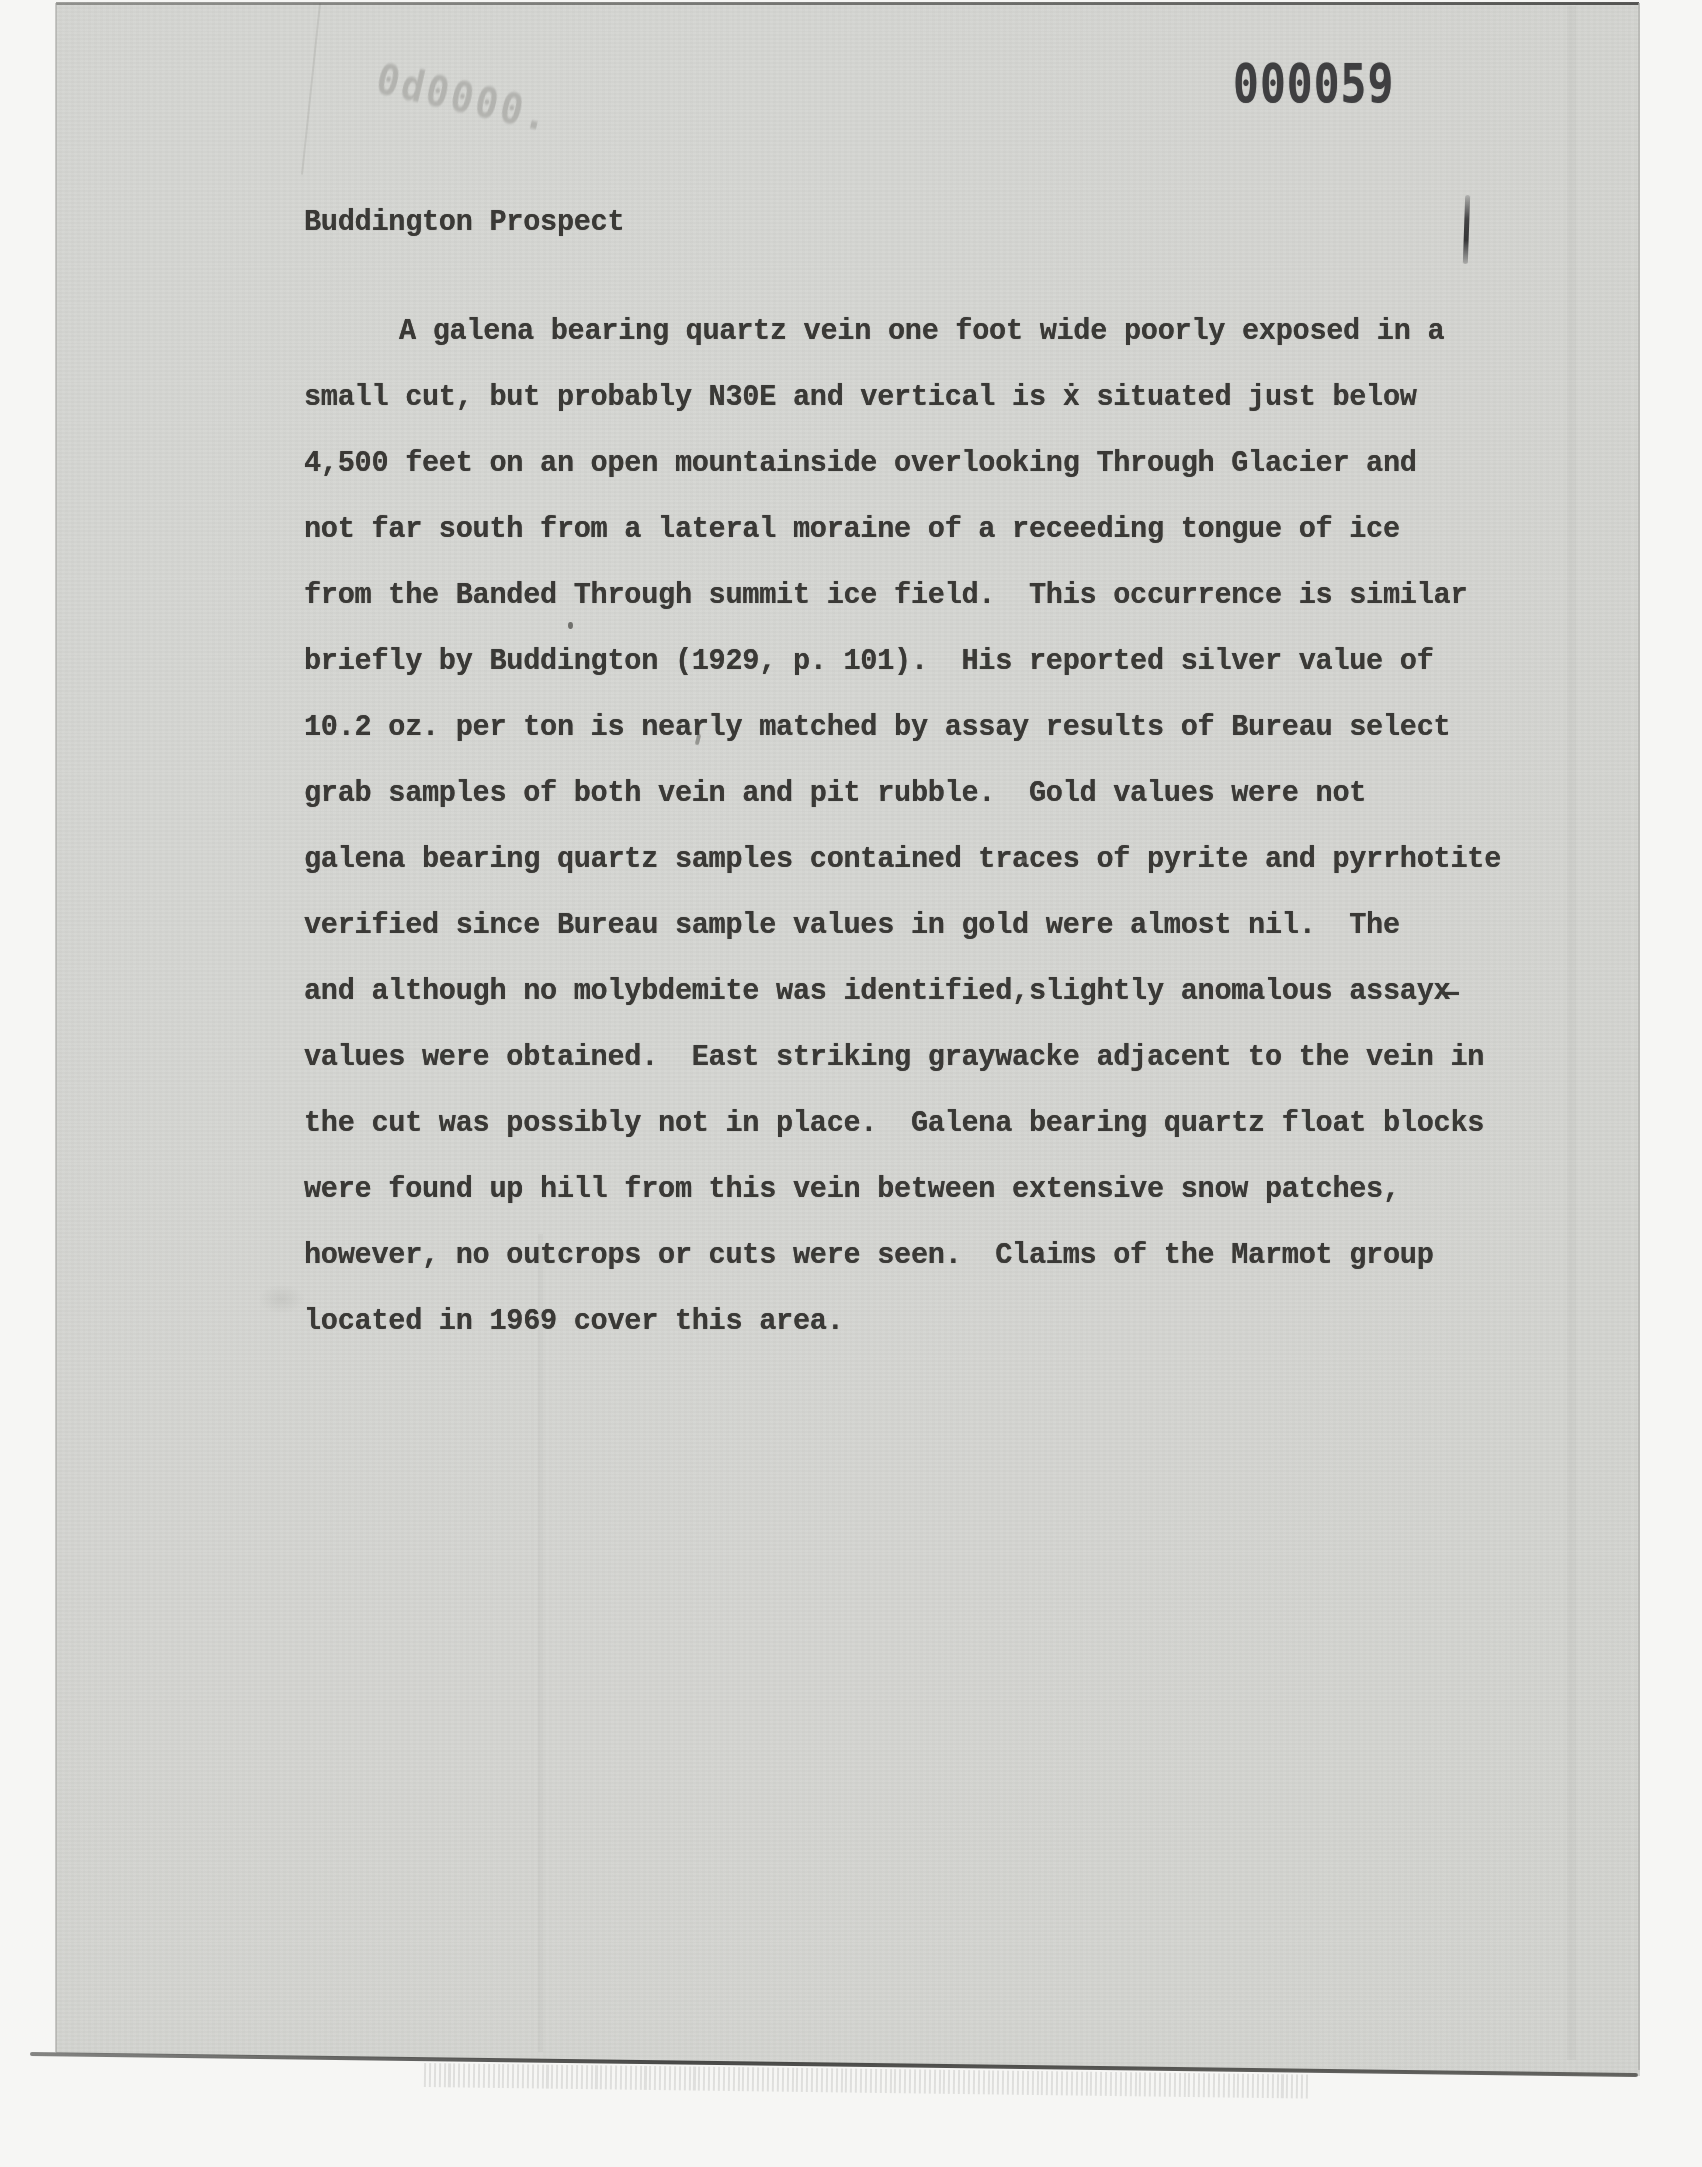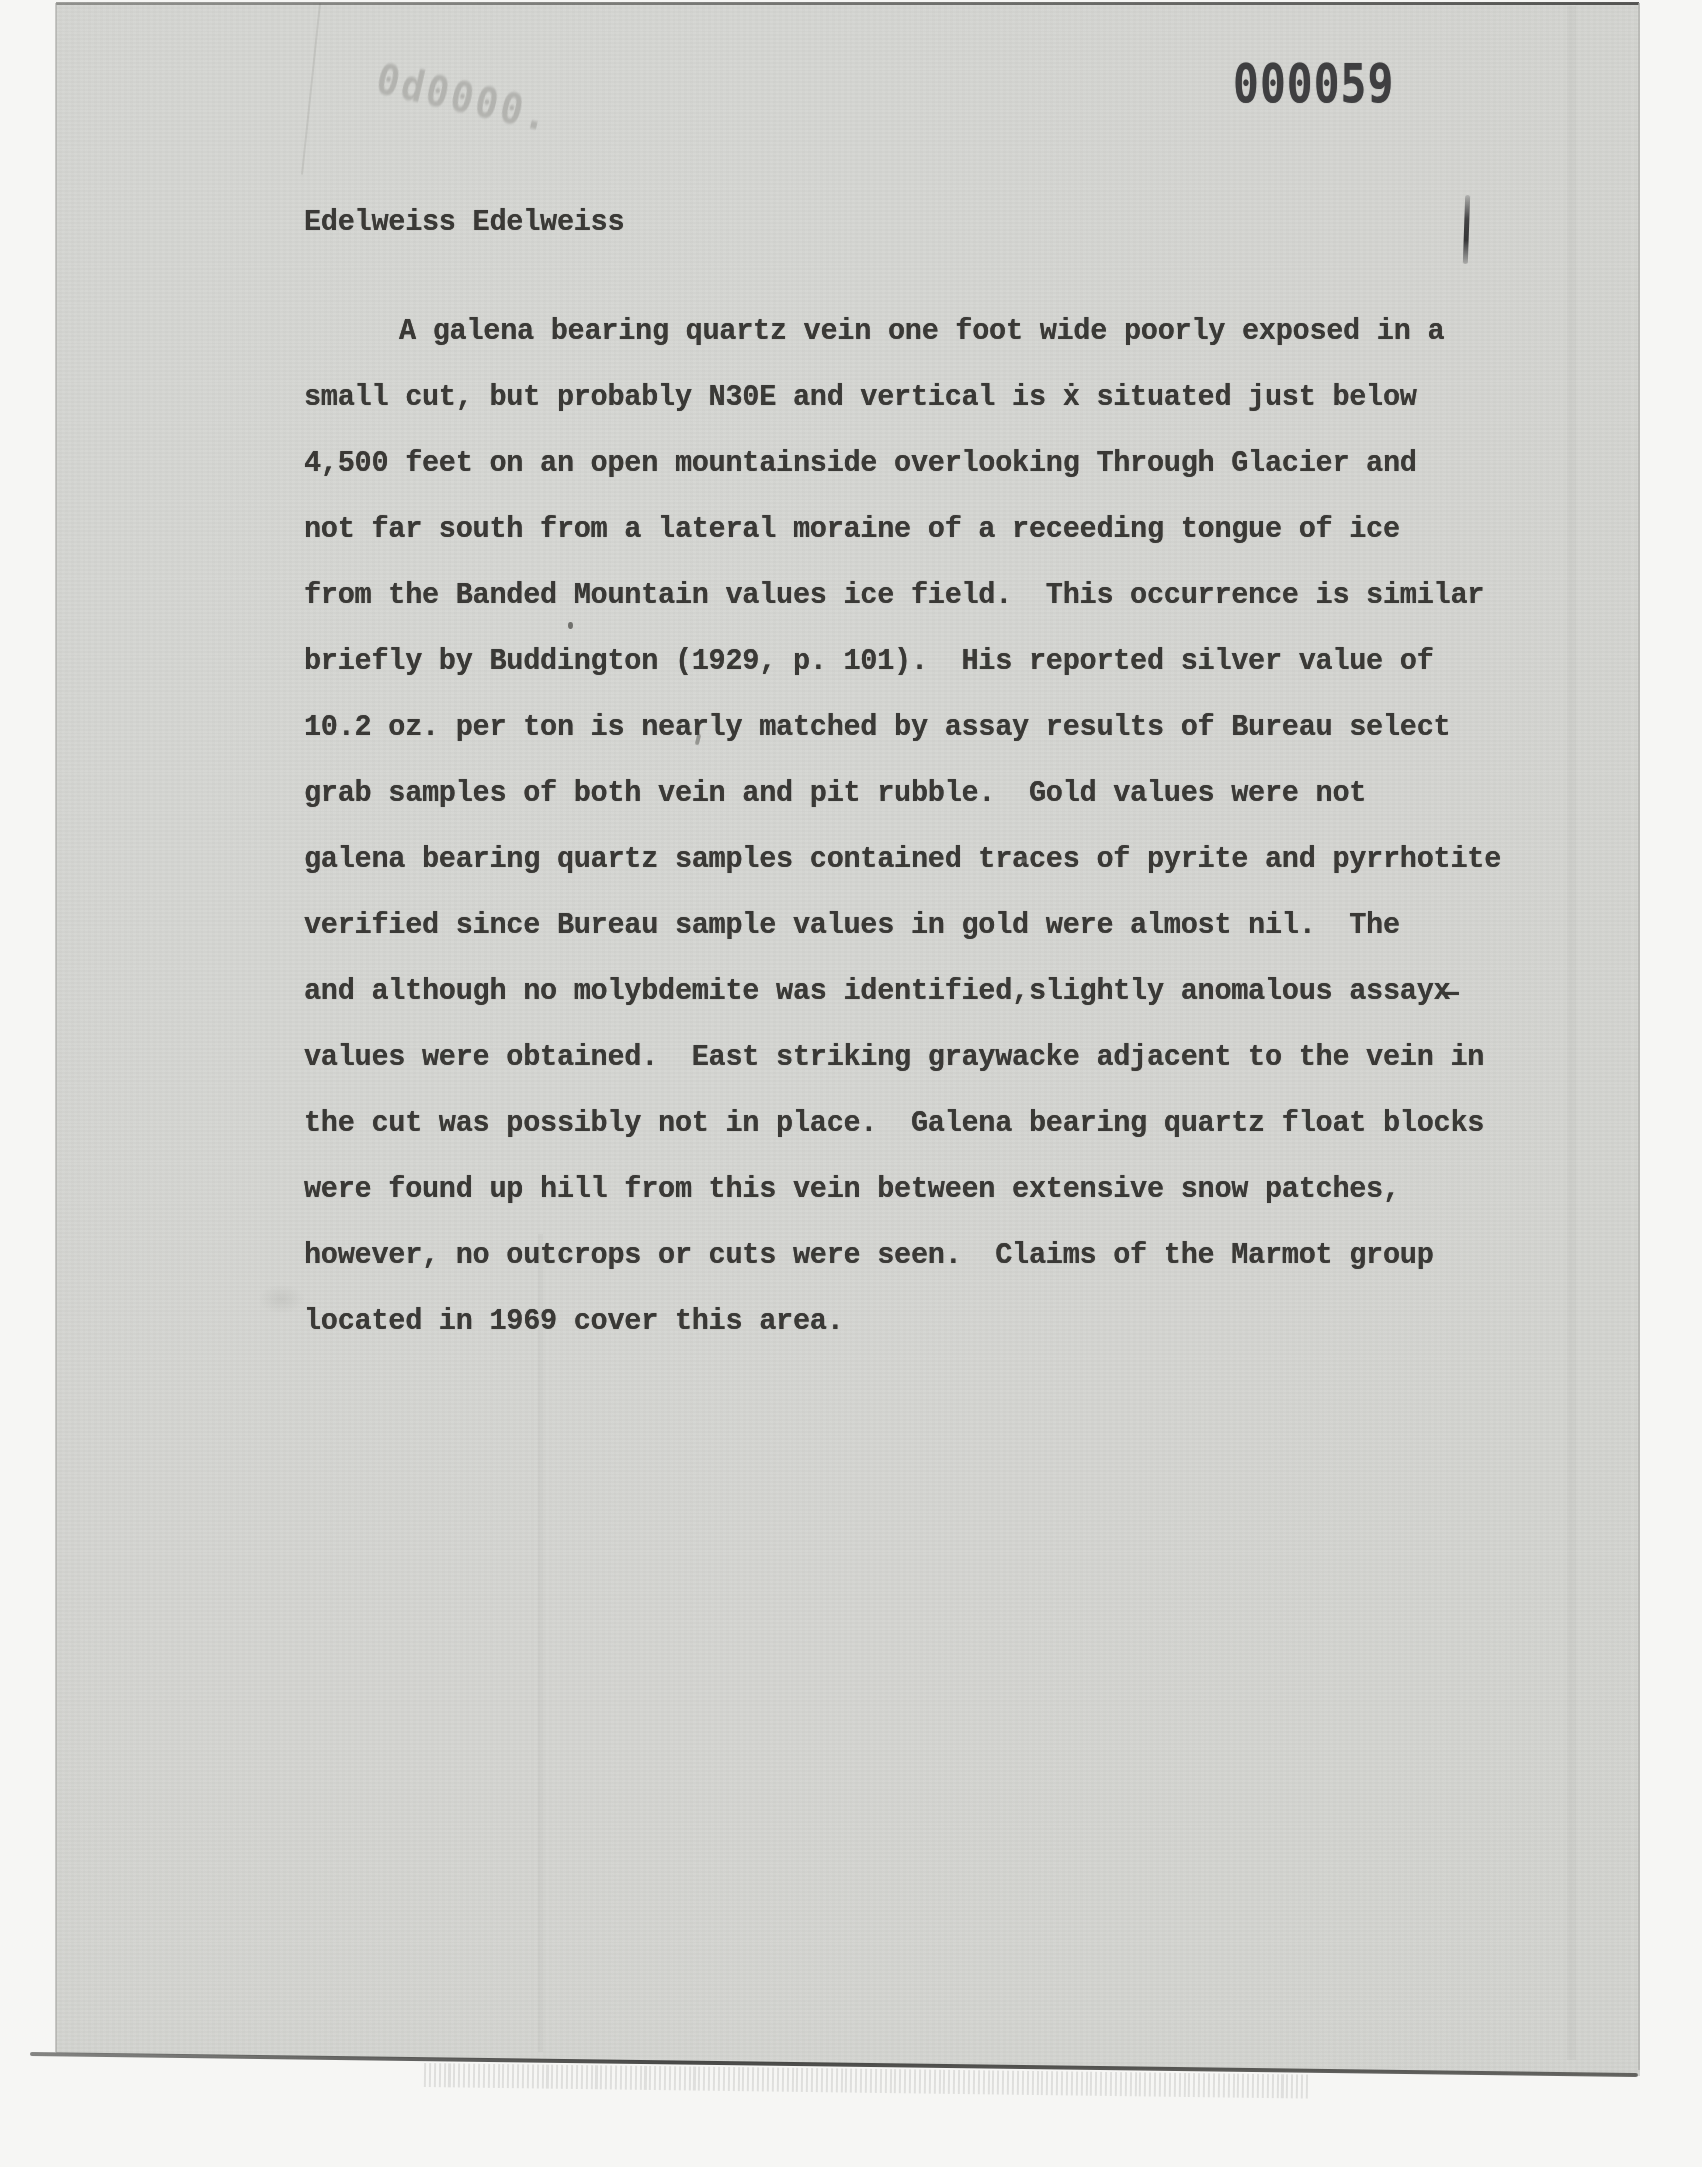--- a/index.html
+++ b/index.html
@@ -151,28 +151,28 @@
 </head>
 <body>
 
 <div class="scan-bg">
 
   <div class="page">
     <div class="ghost-stamp">0d0000.</div>
 
     <div class="stamp-number typed">000059</div>
 
-    <div class="doc-title typed">Edelweiss Edelweiss</div>
+    <div class="doc-title typed">Buddington Prospect</div>
 
     <div class="paragraph">
         <div class="typed-line typed">A galena bearing quartz vein one foot wide poorly exposed in a</div>
         <div class="typed-line typed">small cut, but probably N30E and vertical is ẋ situated just below</div>
         <div class="typed-line typed">4,500 feet on an open mountainside overlooking Through Glacier and</div>
         <div class="typed-line typed">not far south from a lateral moraine of a receeding tongue of ice</div>
-        <div class="typed-line typed">from the Banded Mountain values ice field.  This occurrence is similar</div>
+        <div class="typed-line typed">from the Banded Through summit ice field.  This occurrence is similar</div>
         <div class="typed-line typed">briefly by Buddington (1929, p. 101).  His reported silver value of</div>
         <div class="typed-line typed">10.2 oz. per ton is nearly matched by assay results of Bureau select</div>
         <div class="typed-line typed">grab samples of both vein and pit rubble.  Gold values were not</div>
         <div class="typed-line typed">galena bearing quartz samples contained traces of pyrite and pyrrhotite</div>
         <div class="typed-line typed">verified since Bureau sample values in gold were almost nil.  The</div>
         <div class="typed-line typed">and although no molybdemite was identified,slightly anomalous assayx̶</div>
         <div class="typed-line typed">values were obtained.  East striking graywacke adjacent to the vein in</div>
         <div class="typed-line typed">the cut was possibly not in place.  Galena bearing quartz float blocks</div>
         <div class="typed-line typed">were found up hill from this vein between extensive snow patches,</div>
         <div class="typed-line typed">however, no outcrops or cuts were seen.  Claims of the Marmot group</div>

